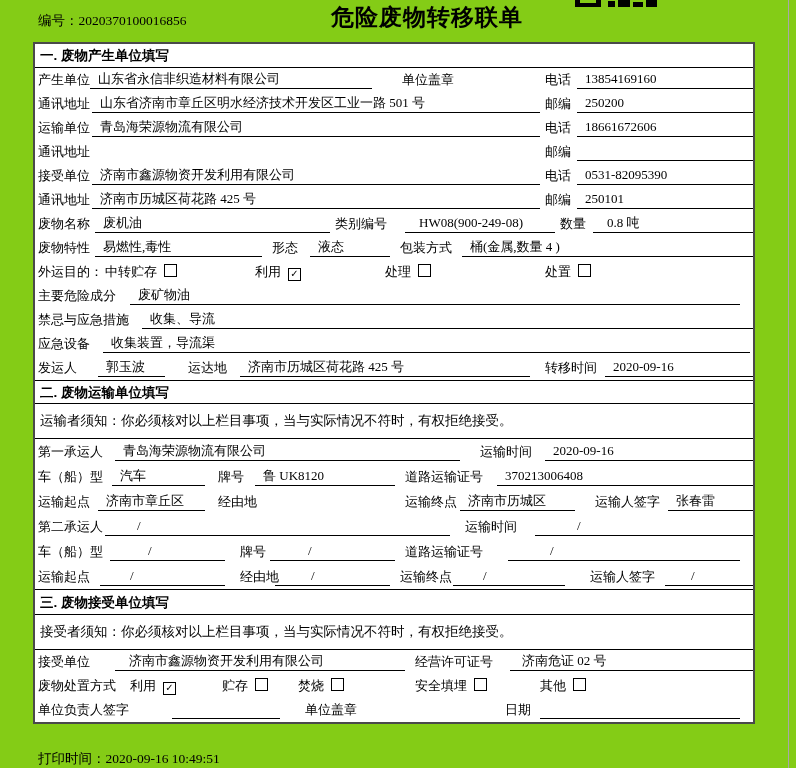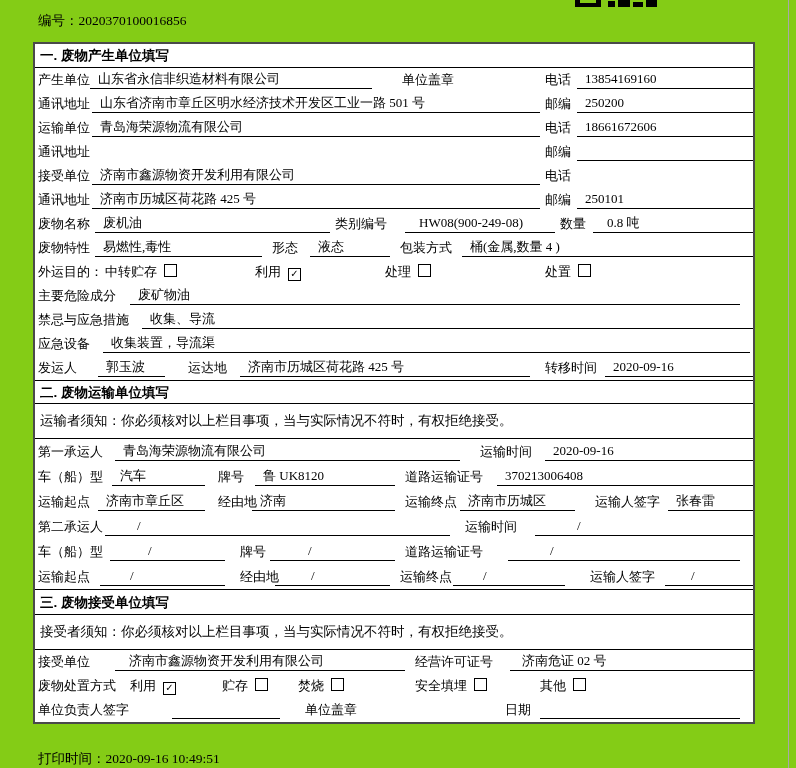--- a/index.html
+++ b/index.html
@@ -32,20 +32,21 @@
       font-family:"DejaVu Sans",sans-serif;}
   .printline{position:absolute;left:38px;top:750px;font-size:13.5px;white-space:nowrap;}
 </style>
 </head>
 <body>
 
 <div class="page">
 
   <div class="serial"><span>编号：</span><span>2020370100016856</span></div>
 
+  <div class="title">危险废物转移联单</div>
 
   <div class="qr">
     <div class="finder"></div>
     <div style="left:33px;top:1px;width:7px;height:6px"></div>
     <div style="left:43px;top:0;width:12px;height:7px"></div>
     <div style="left:58px;top:2px;width:10px;height:5px"></div>
     <div style="left:71px;top:0;width:11px;height:7px"></div>
   </div>
 
   <div class="form">
@@ -77,20 +78,21 @@
     <div class="row">
       <span class="lbl" style="left:3px">通讯地址</span>
       <span class="lbl" style="left:510px">邮编</span>
       <span class="ul" style="left:542px;width:176px"></span>
     </div>
 
     <div class="row">
       <span class="lbl" style="left:3px">接受单位</span>
       <span class="ul" style="left:57px;width:448px">济南市鑫源物资开发利用有限公司</span>
       <span class="lbl" style="left:510px">电话</span>
+      <span class="ul" style="left:542px;width:176px">0531-82095390</span>
     </div>
 
     <div class="row">
       <span class="lbl" style="left:3px">通讯地址</span>
       <span class="ul" style="left:57px;width:448px">济南市历城区荷花路 425 号</span>
       <span class="lbl" style="left:510px">邮编</span>
       <span class="ul" style="left:542px;width:176px">250101</span>
     </div>
 
     <div class="row">
@@ -159,21 +161,20 @@
       <span class="lbl" style="left:183px">牌号</span>
       <span class="ul" style="left:220px;width:140px">鲁 UK8120</span>
       <span class="lbl" style="left:370px">道路运输证号</span>
       <span class="ul" style="left:462px;width:256px">370213006408</span>
     </div>
 
     <div class="row row25">
       <span class="lbl" style="left:3px">运输起点</span>
       <span class="ul" style="left:63px;width:107px">济南市章丘区</span>
       <span class="lbl" style="left:183px">经由地</span>
-      <span class="ul" style="left:217px;width:143px">济南</span>
       <span class="lbl" style="left:370px">运输终点</span>
       <span class="ul" style="left:425px;width:115px">济南市历城区</span>
       <span class="lbl" style="left:560px">运输人签字</span>
       <span class="ul" style="left:633px;width:85px">张春雷</span>
     </div>
 
     <div class="row row25">
       <span class="lbl" style="left:3px">第二承运人</span>
       <span class="ul" style="left:70px;width:345px;padding-left:32px">/</span>
       <span class="lbl" style="left:430px">运输时间</span>

